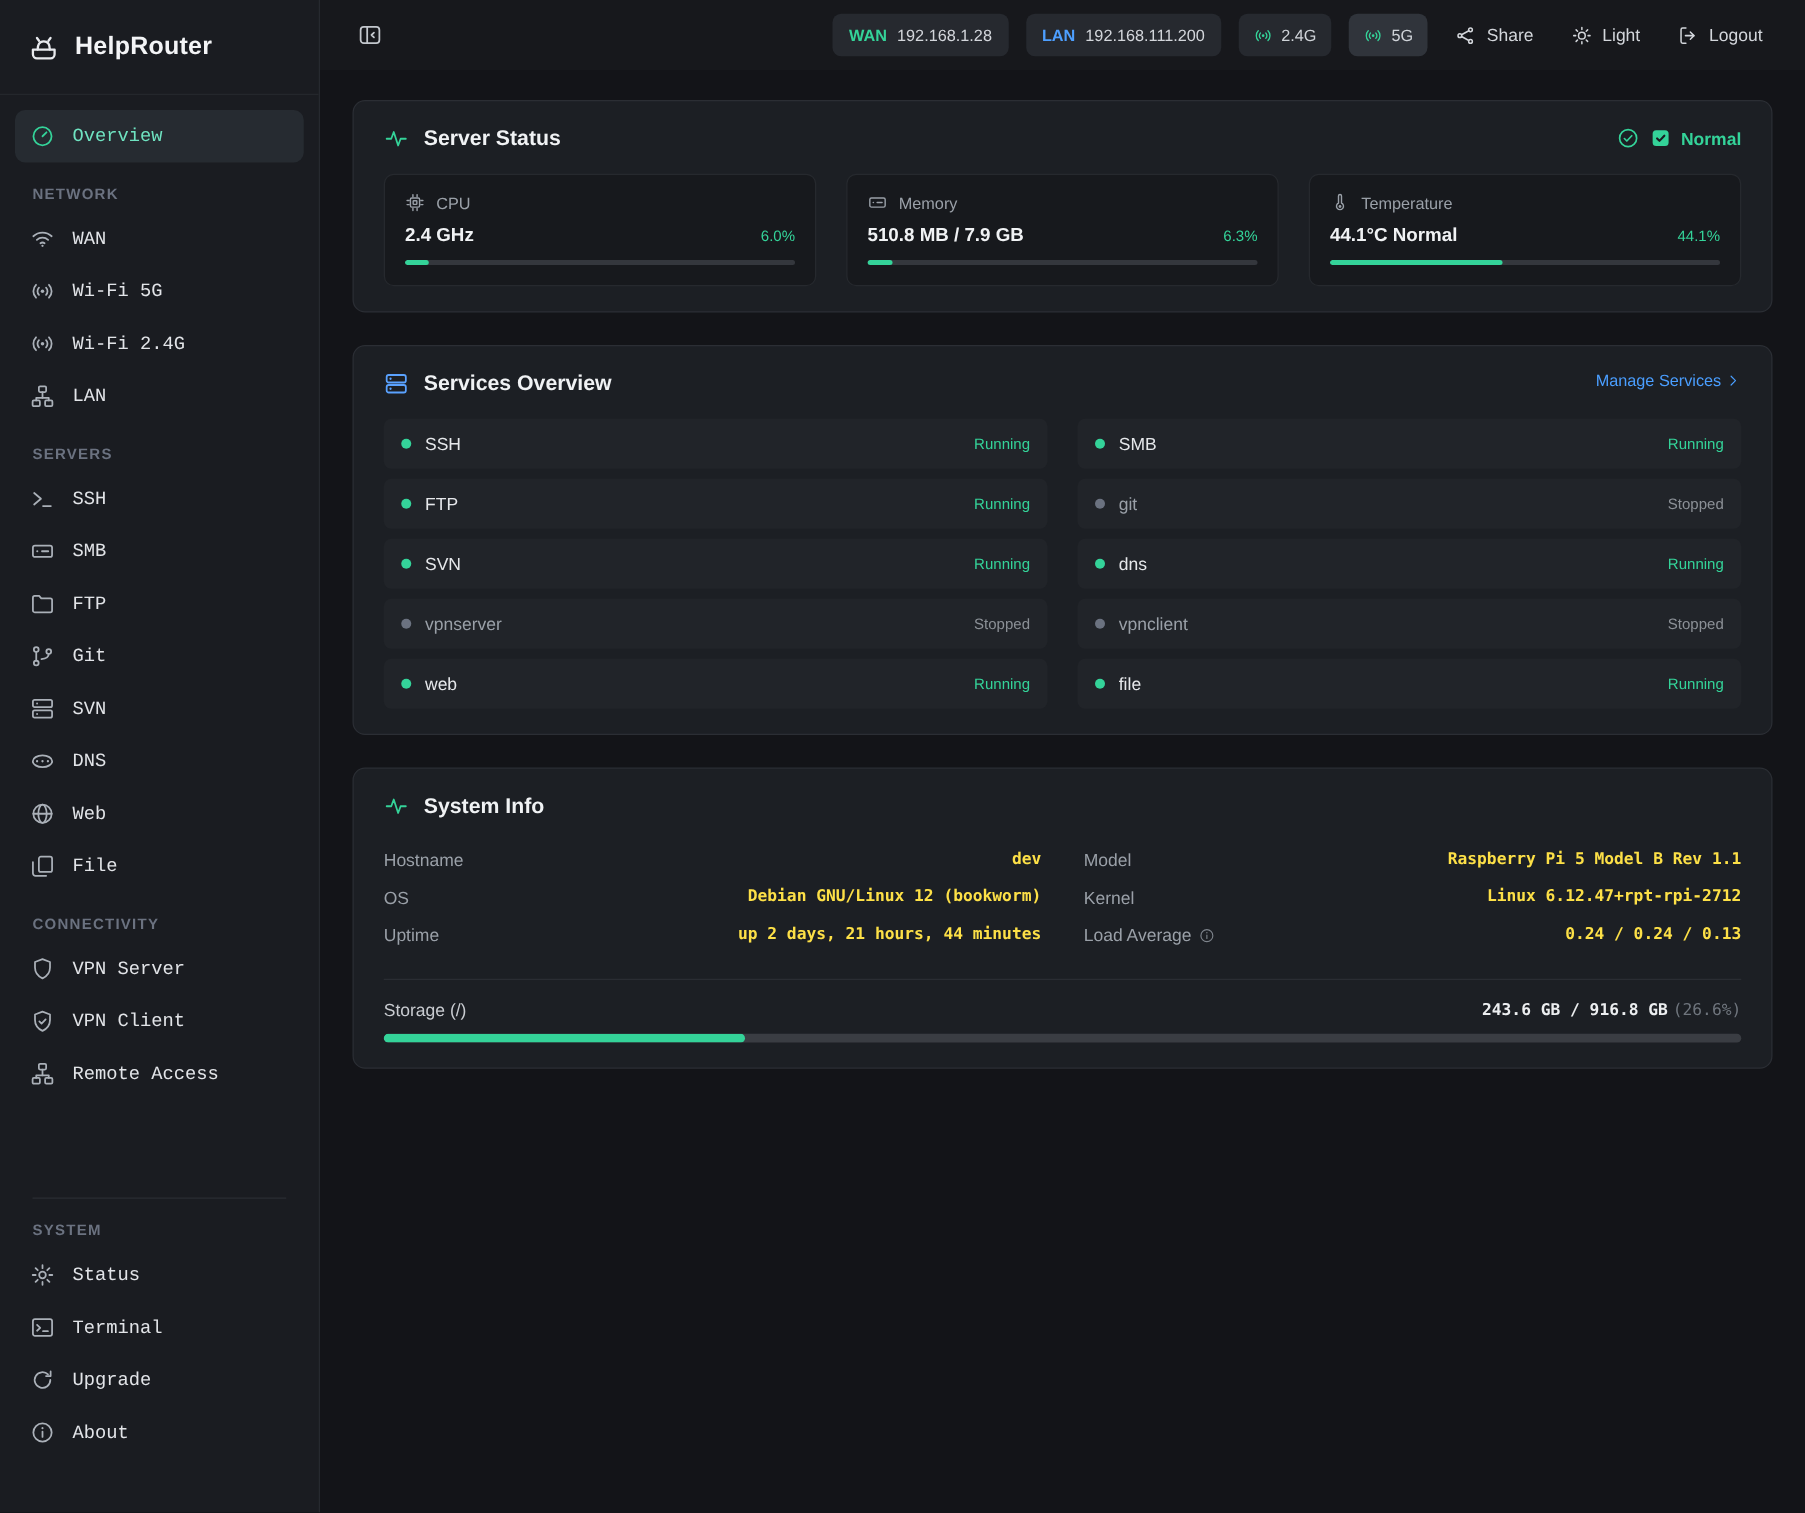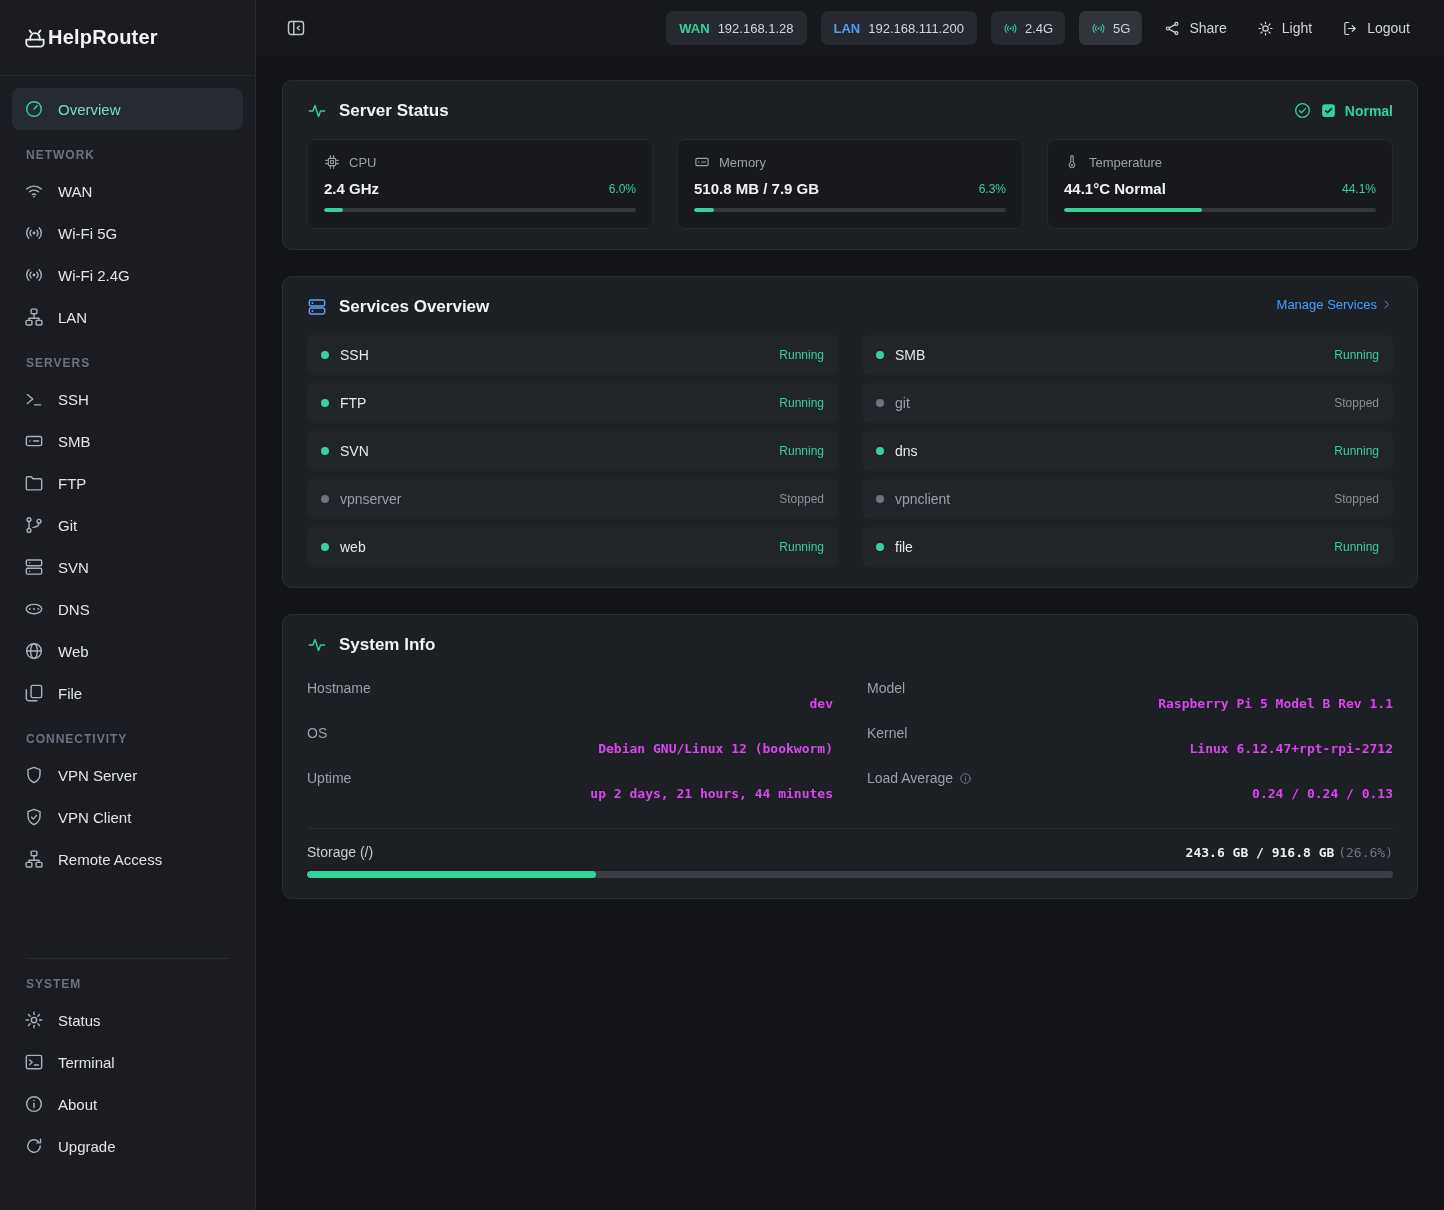--- a/index.html
+++ b/index.html
@@ -15,29 +15,30 @@
   svg { display: block; }
   .ic { stroke: currentColor; fill: none; stroke-width: 1.7; stroke-linecap: round; stroke-linejoin: round; }
 
   
   .sidebar {
     width: 256px; min-width: 256px; height: 100%;
     background: #1a1c21; border-right: 1px solid #26292f;
     display: flex; flex-direction: column; overflow: hidden;
   }
   .logo {
-    height: 76px; display: flex; align-items: center; gap: 0;
+    height: 76px; display: flex; align-items: center; gap: 12px;
     padding: 0 22px; border-bottom: 1px solid #24272c; color: #e8eaee;
   }
   .logo-title { font-size: 20px; font-weight: 700; color: #f3f4f6; letter-spacing: .2px; }
   .nav { padding: 12px 12px 0; }
   .nav-item {
     height: 42px; display: flex; align-items: center; gap: 14px;
     padding: 0 12px; border-radius: 8px; color: #e2e4e8; cursor: pointer;
     font-size: 15px;
+    font-family: Liberation Mono, monospace;
   }
   .nav-item .nav-ic { color: #aab0b8; }
   .nav-item.active { background: #262b31; color: #6fe3c1; }
   .nav-item.active .nav-ic { color: #34d399; }
   .nav-section-title {
     font-size: 12px; letter-spacing: 1px; color: #6b7280;
     padding: 18px 14px 8px; font-weight: 700;
   }
   .nav-divider { border-top: 1px solid #2a2d33; margin: 78px 14px 0; }
 
@@ -104,21 +105,21 @@
   .service-row[data-status="Running"] .dot { background: #34d399; }
   .svc-name { font-size: 14px; color: #e6e8eb; }
   .service-row[data-status="Stopped"] .svc-name { color: #9aa0a8; }
   .svc-status { margin-left: auto; font-size: 12px; color: #8b9096; }
   .service-row[data-status="Running"] .svc-status { color: #34d399; }
 
   
   .sys-grid { display: grid; grid-template-columns: 1fr 1fr; column-gap: 34px; }
   .kv-row { display: flex; align-items: flex-start; justify-content: space-between; padding: 7px 0; }
   .kv-label { color: #9aa0a8; font-size: 14px; display: flex; align-items: center; gap: 6px; }
-  .kv-value { font-family: "DejaVu Sans Mono", monospace; font-size: 13px; font-weight: 700; color: #d946ef; margin-top: 16px; }
+  .kv-value { font-family: "DejaVu Sans Mono", monospace; font-size: 13px; font-weight: 700; color: #fde047; }
   .info-ic { color: #7d838b; }
   .storage { border-top: 1px solid #2a2d33; margin-top: 20px; padding-top: 15px; }
   .storage-row { display: flex; align-items: center; justify-content: space-between; margin-bottom: 11px; }
   .storage-label { color: #c9ccd1; font-size: 14px; }
   .storage-value { font-family: "DejaVu Sans Mono", monospace; font-size: 13px; font-weight: 700; color: #eceef0; }
   .storage-pct { font-family: "DejaVu Sans Mono", monospace; font-size: 13px; color: #6f757d; font-weight: 400; }
   .storage .progress { height: 7px; background: #3a3d43; }
 </style>
 </head>
 <body>
@@ -328,35 +329,35 @@
             <rect x="2.8" y="4" width="18.4" height="16" rx="2"></rect>
             <path d="M6.8 9.5l3 2.8-3 2.8"></path>
             <path d="M12.5 15.5h4.7"></path>
           </svg>
       </span>
       <span>Terminal</span>
     </div>
     <div class="nav-item">
       <span class="nav-ic">
         <svg class="ic" width="20" height="20" viewBox="0 0 24 24">
+            <path d="M19.5 12a7.5 7.5 0 1 1-2.2-5.3"></path>
+            <path d="M19.8 3.8v4.4h-4.4"></path>
+          </svg>
+      </span>
+      <span>Upgrade</span>
+    </div>
+    <div class="nav-item">
+      <span class="nav-ic">
+        <svg class="ic" width="20" height="20" viewBox="0 0 24 24">
             <circle cx="12" cy="12" r="8.8"></circle>
             <path d="M12 11.2v5"></path>
             <circle cx="12" cy="7.8" r="1" fill="currentColor" stroke="none"></circle>
           </svg>
       </span>
       <span>About</span>
-    </div>
-    <div class="nav-item">
-      <span class="nav-ic">
-        <svg class="ic" width="20" height="20" viewBox="0 0 24 24">
-            <path d="M19.5 12a7.5 7.5 0 1 1-2.2-5.3"></path>
-            <path d="M19.8 3.8v4.4h-4.4"></path>
-          </svg>
-      </span>
-      <span>Upgrade</span>
     </div>
   </nav>
 </aside>
 
 <div class="main">
 
   <header class="topbar">
     <button class="collapse-btn">
       <span>
         <svg class="ic" width="20" height="20" viewBox="0 0 24 24">

